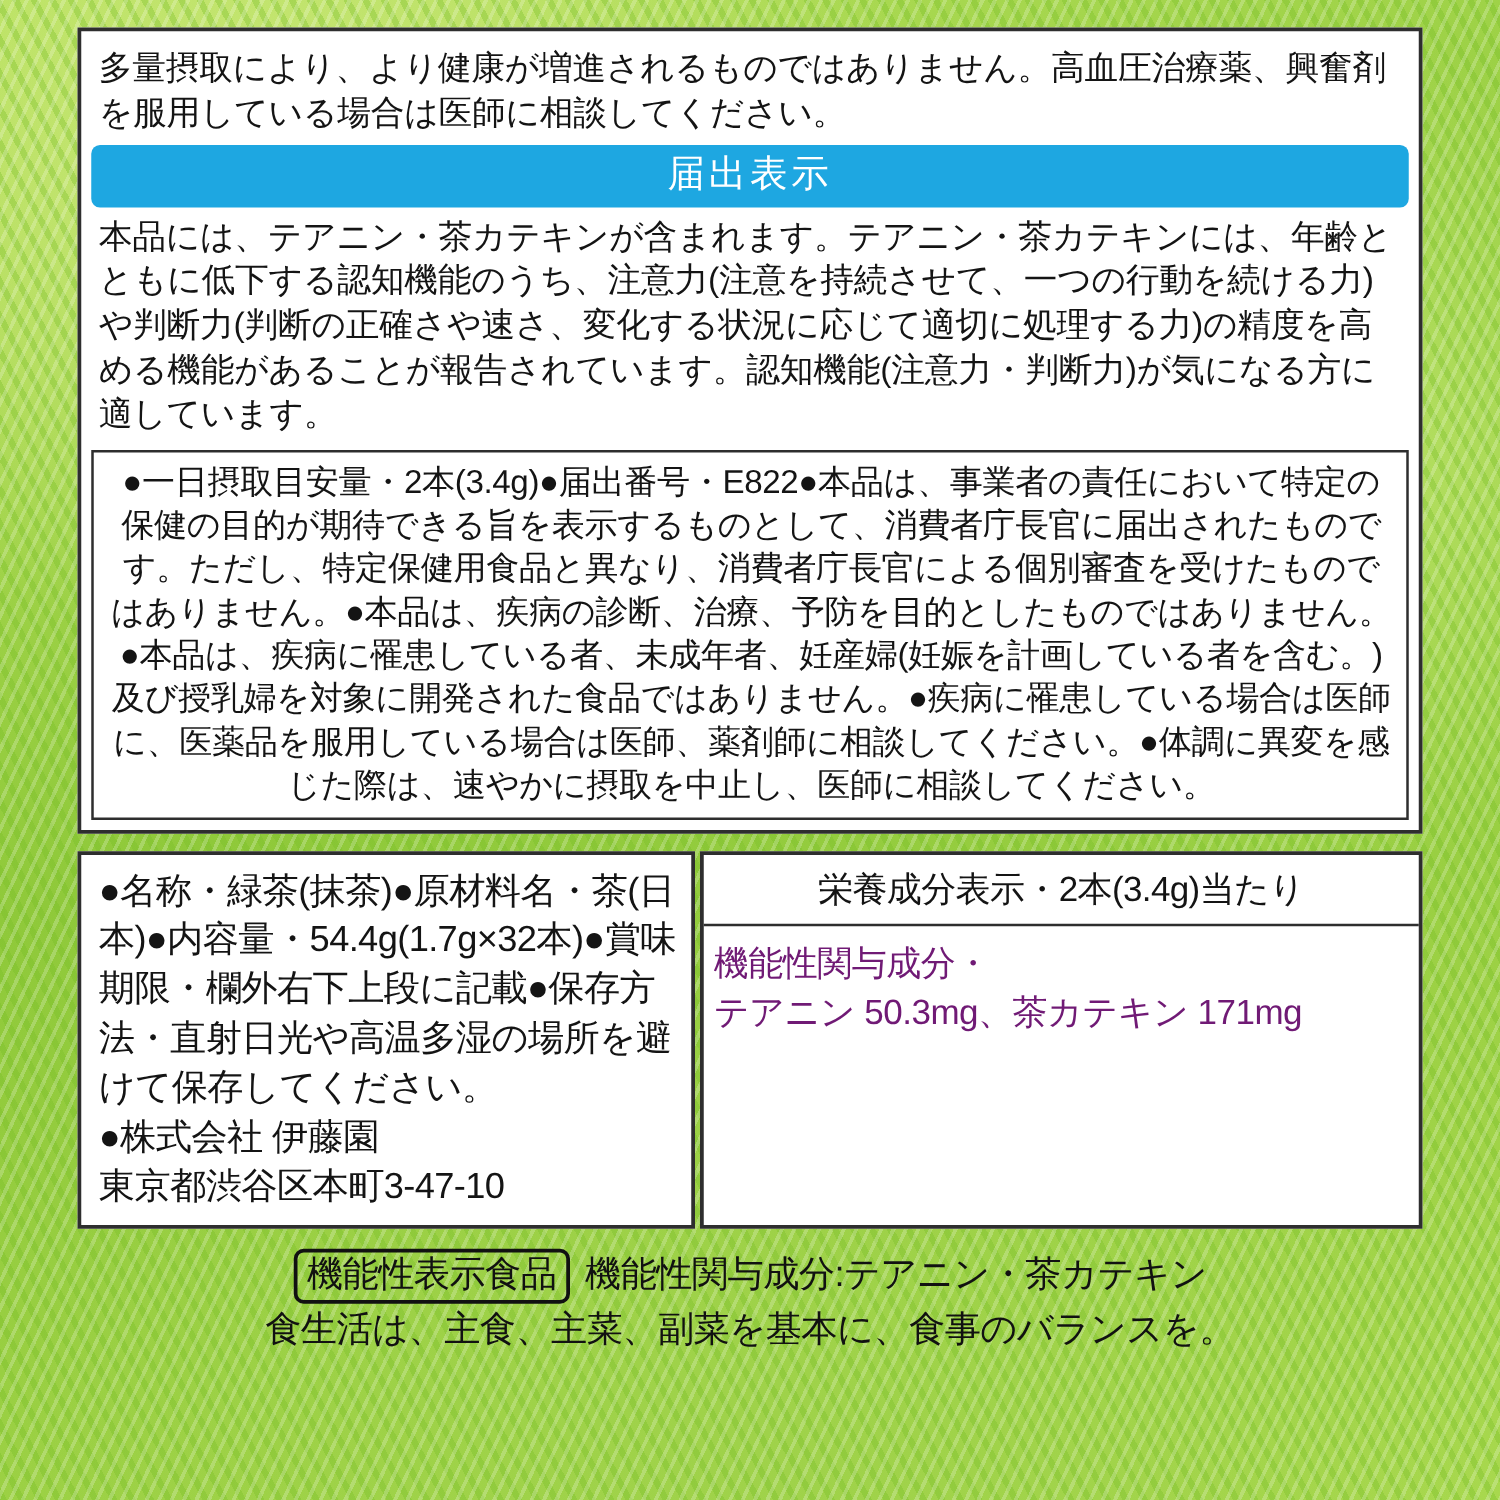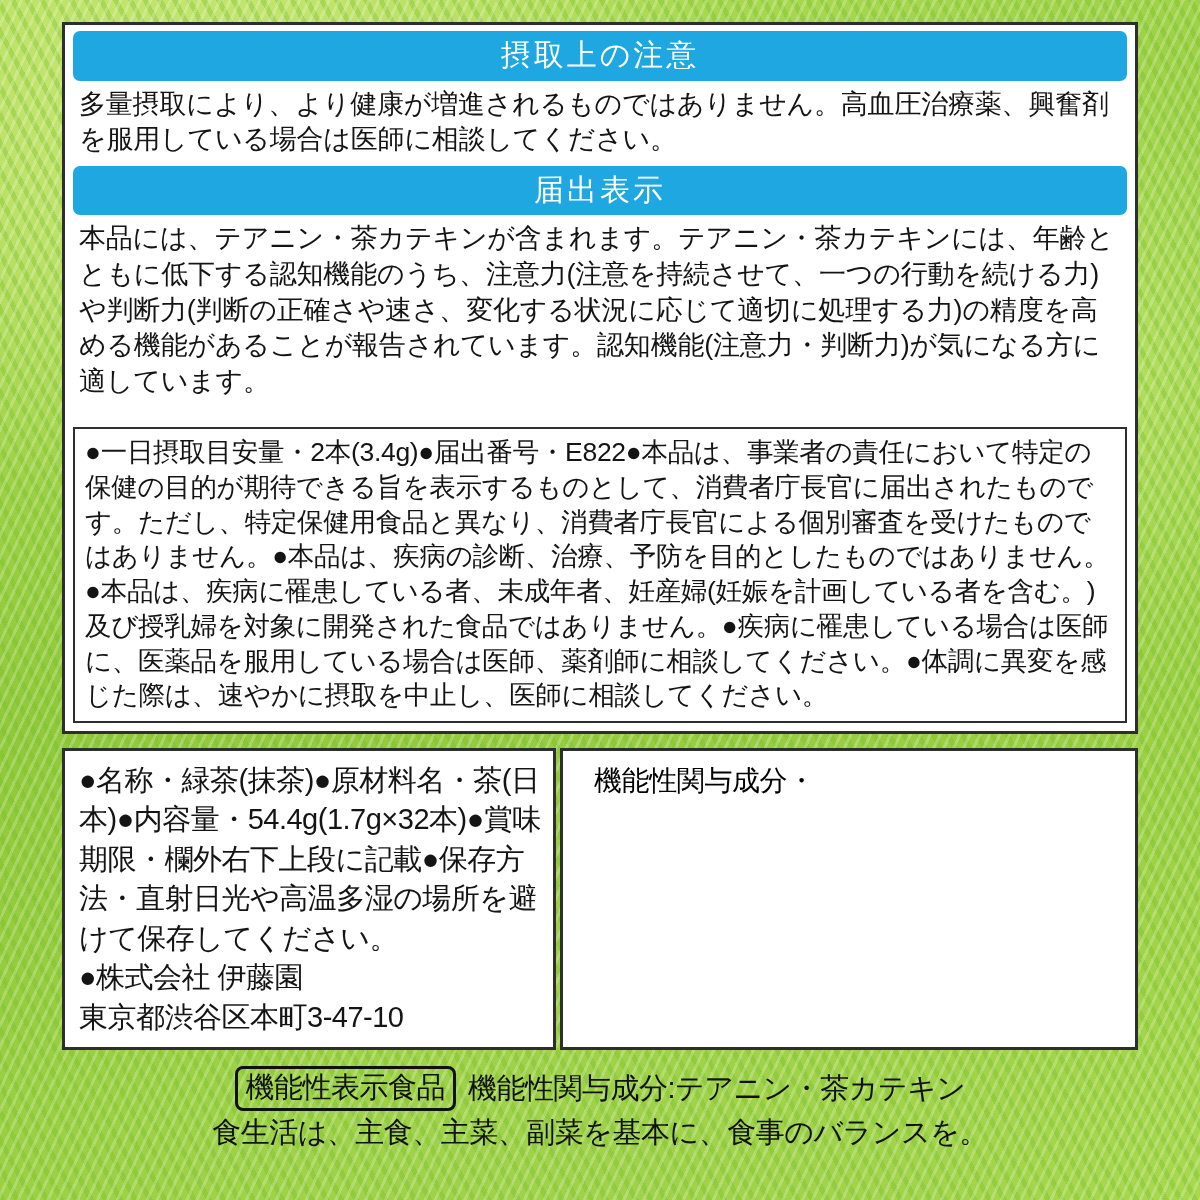--- a/index.html
+++ b/index.html
@@ -61,25 +61,26 @@
   .top-card {
     background: #ffffff;
     border: 3px solid #2e2e2e;
     box-sizing: border-box;
     padding: 6px 8px 8px 8px;
   }
 
   .inner-box {
     border: 2px solid #2e2e2e;
     padding: 6px 8px 8px 10px;
-    margin-top: 20px;
+    margin-top: 2px;
     font-size: 26.5px;
     line-height: 1.31;
     letter-spacing: -0.3px;
     color: #141414;
+    text-align: center;
   }
 
   
   .cols {
     display: flex;
     gap: 4px;
     margin-top: 14px;
     align-items: stretch;
   }
   .col-left {
@@ -115,24 +116,24 @@
     font-size: 28px;
     line-height: 1.46;
     color: #141414;
     letter-spacing: -0.4px;
     border-bottom: 2px solid #2e2e2e;
   }
   .nutri-row {
     white-space: pre;
   }
   .func-body {
-    padding: 10px 14px 10px 31px;
+    padding: 10px 14px 10px 8px;
     font-size: 28px;
     line-height: 1.42;
-    color: #000000;
+    color: #701a75;
     letter-spacing: -0.4px;
     flex: 1 1 auto;
   }
 
   
   .footer {
     margin-top: 16px;
     text-align: center;
     color: #111;
   }
@@ -162,42 +163,43 @@
 </style>
 </head>
 <body>
 
 <div class="bg-layer"></div>
 
 <div class="sheet">
 
   <div class="top-card">
 
-    <div class="bluebar">摂取上の注意</div>
 
     <div class="body-text">多量摂取により、より健康が増進されるものではありません。高血圧治療薬、興奮剤を服用している場合は医師に相談してください。</div>
 
     <div class="bluebar">届出表示</div>
 
     <div class="body-text">本品には、テアニン・茶カテキンが含まれます。テアニン・茶カテキンには、年齢とともに低下する認知機能のうち、注意力(注意を持続させて、一つの行動を続ける力)や判断力(判断の正確さや速さ、変化する状況に応じて適切に処理する力)の精度を高める機能があることが報告されています。認知機能(注意力・判断力)が気になる方に適しています。</div>
 
     <div class="inner-box">●一日摂取目安量・2本(3.4g)●届出番号・E822●本品は、事業者の責任において特定の保健の目的が期待できる旨を表示するものとして、消費者庁長官に届出されたものです。ただし、特定保健用食品と異なり、消費者庁長官による個別審査を受けたものではありません。●本品は、疾病の診断、治療、予防を目的としたものではありません。●本品は、疾病に罹患している者、未成年者、妊産婦(妊娠を計画している者を含む。)及び授乳婦を対象に開発された食品ではありません。●疾病に罹患している場合は医師に、医薬品を服用している場合は医師、薬剤師に相談してください。●体調に異変を感じた際は、速やかに摂取を中止し、医師に相談してください。</div>
   </div>
 
   <div class="cols">
 
     <div class="col-left">
       <div>●名称・緑茶(抹茶)●原材料名・茶(日本)●内容量・54.4g(1.7g×32本)●賞味期限・欄外右下上段に記載●保存方法・直射日光や高温多湿の場所を避けて保存してください。</div>
       <div>●株式会社 伊藤園</div>
       <div>東京都渋谷区本町3-47-10</div>
     </div>
 
     <div class="col-right">
+      <div class="nutri-title">栄養成分表示・2本(3.4g)当たり</div>
       <div class="func-body">
         <div>機能性関与成分・</div>
+        <div>テアニン 50.3mg、茶カテキン 171mg</div>
       </div>
     </div>
   </div>
 
   <div class="footer">
     <div class="footer-line1">
       <span class="tagbox">機能性表示食品</span>
       <span class="nowrap">機能性関与成分:テアニン・茶カテキン</span>
     </div>
     <div class="footer-line2">食生活は、主食、主菜、副菜を基本に、食事のバランスを。</div>

